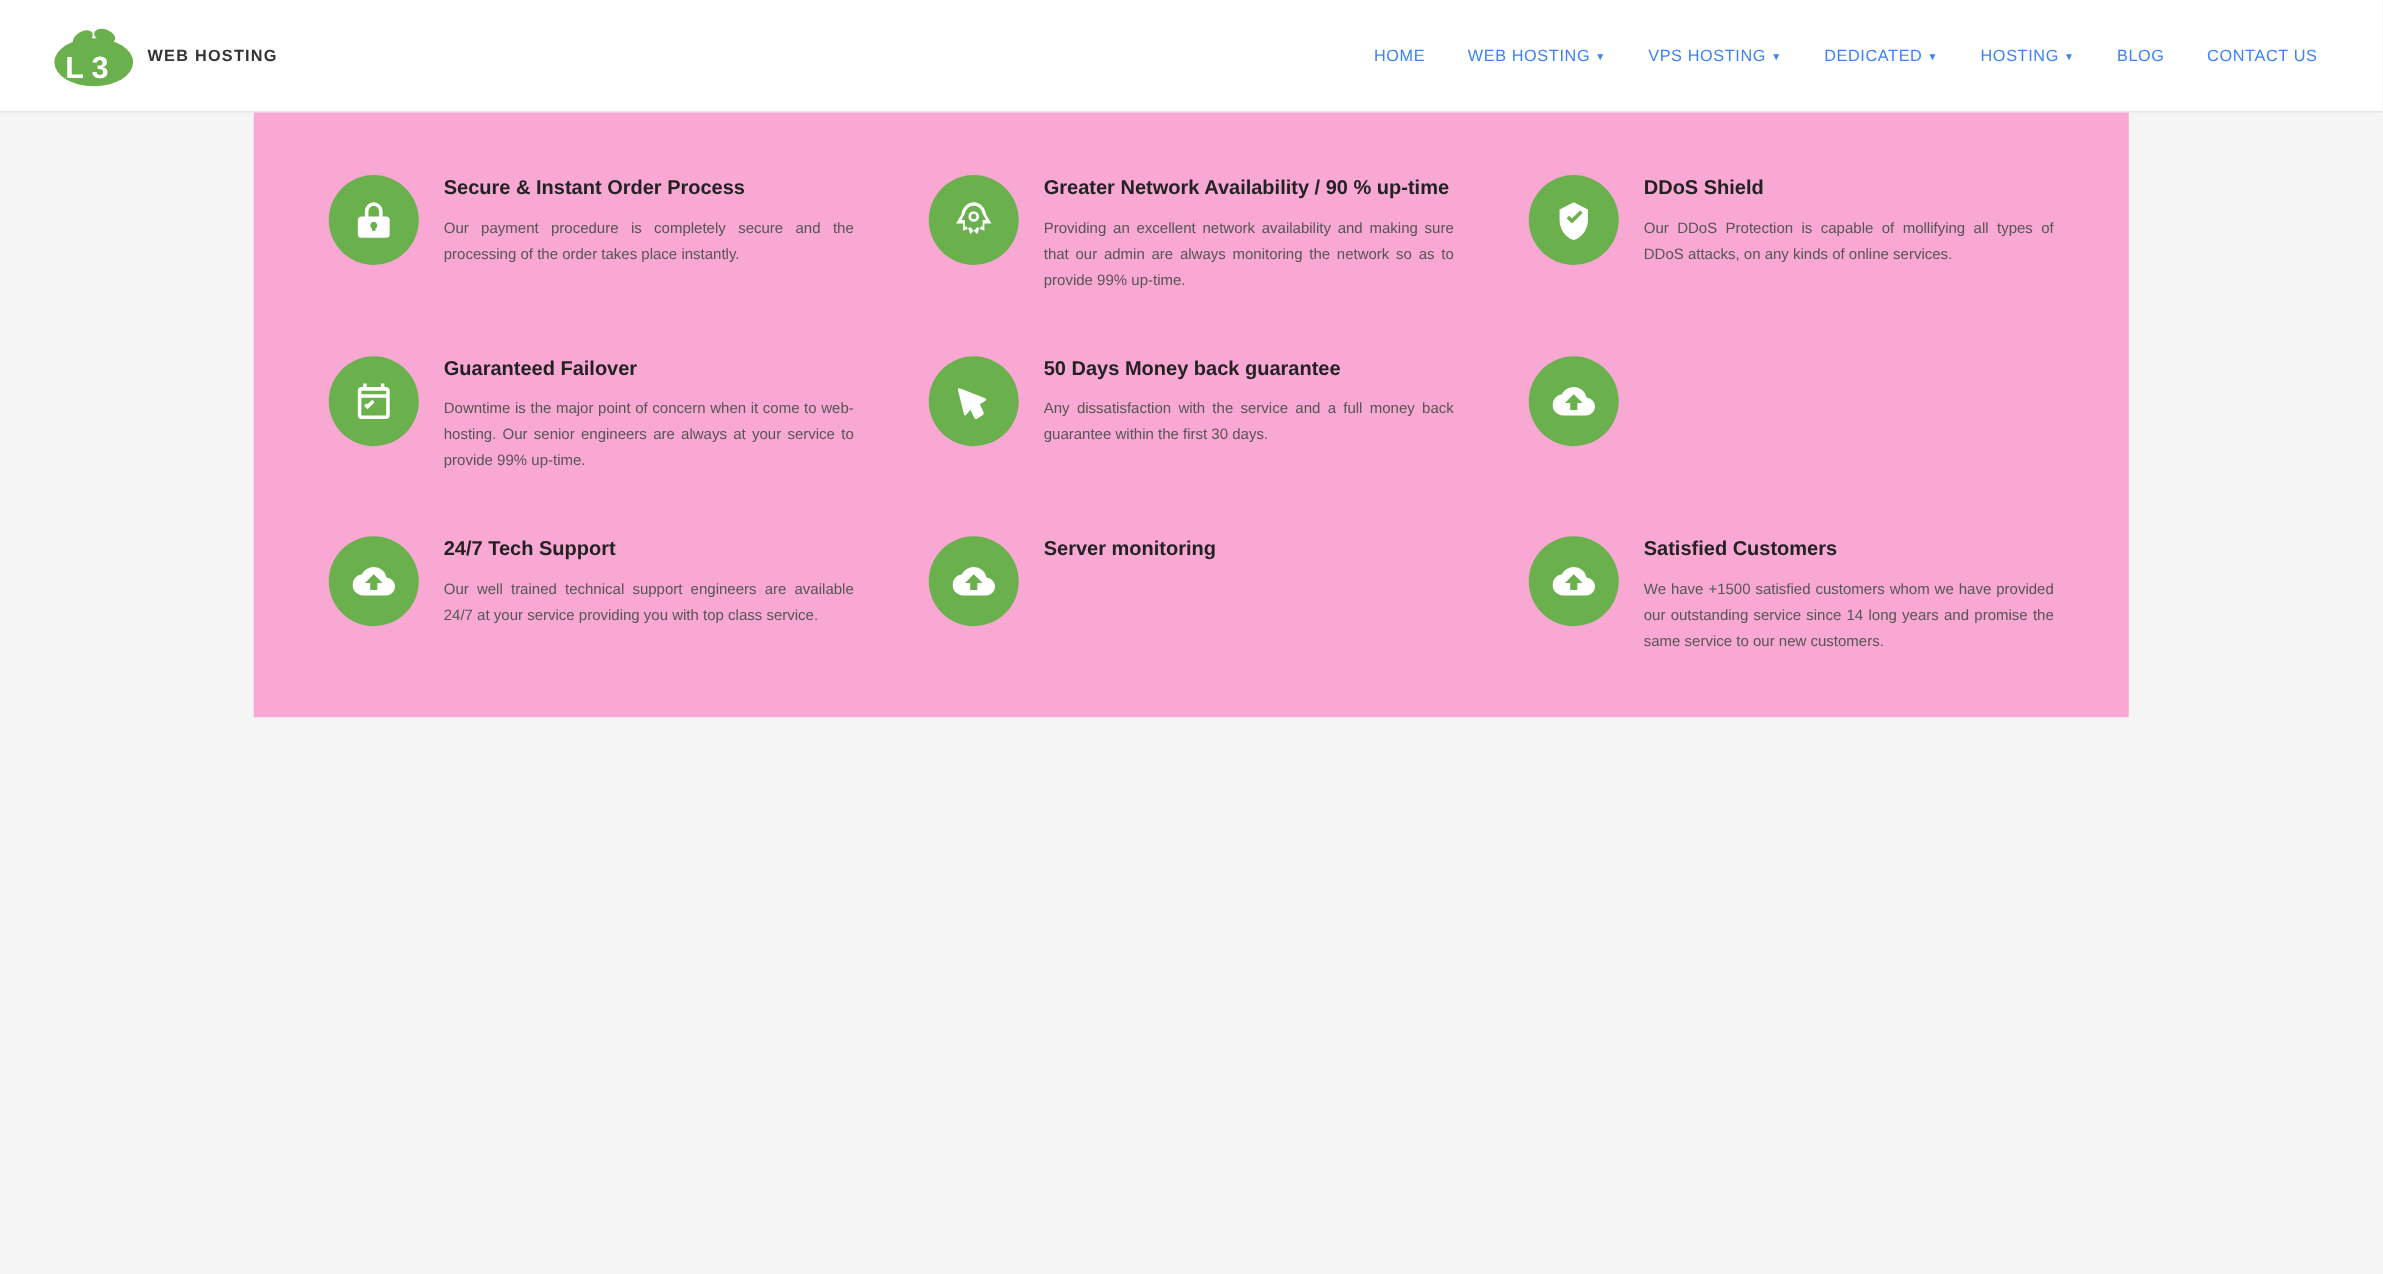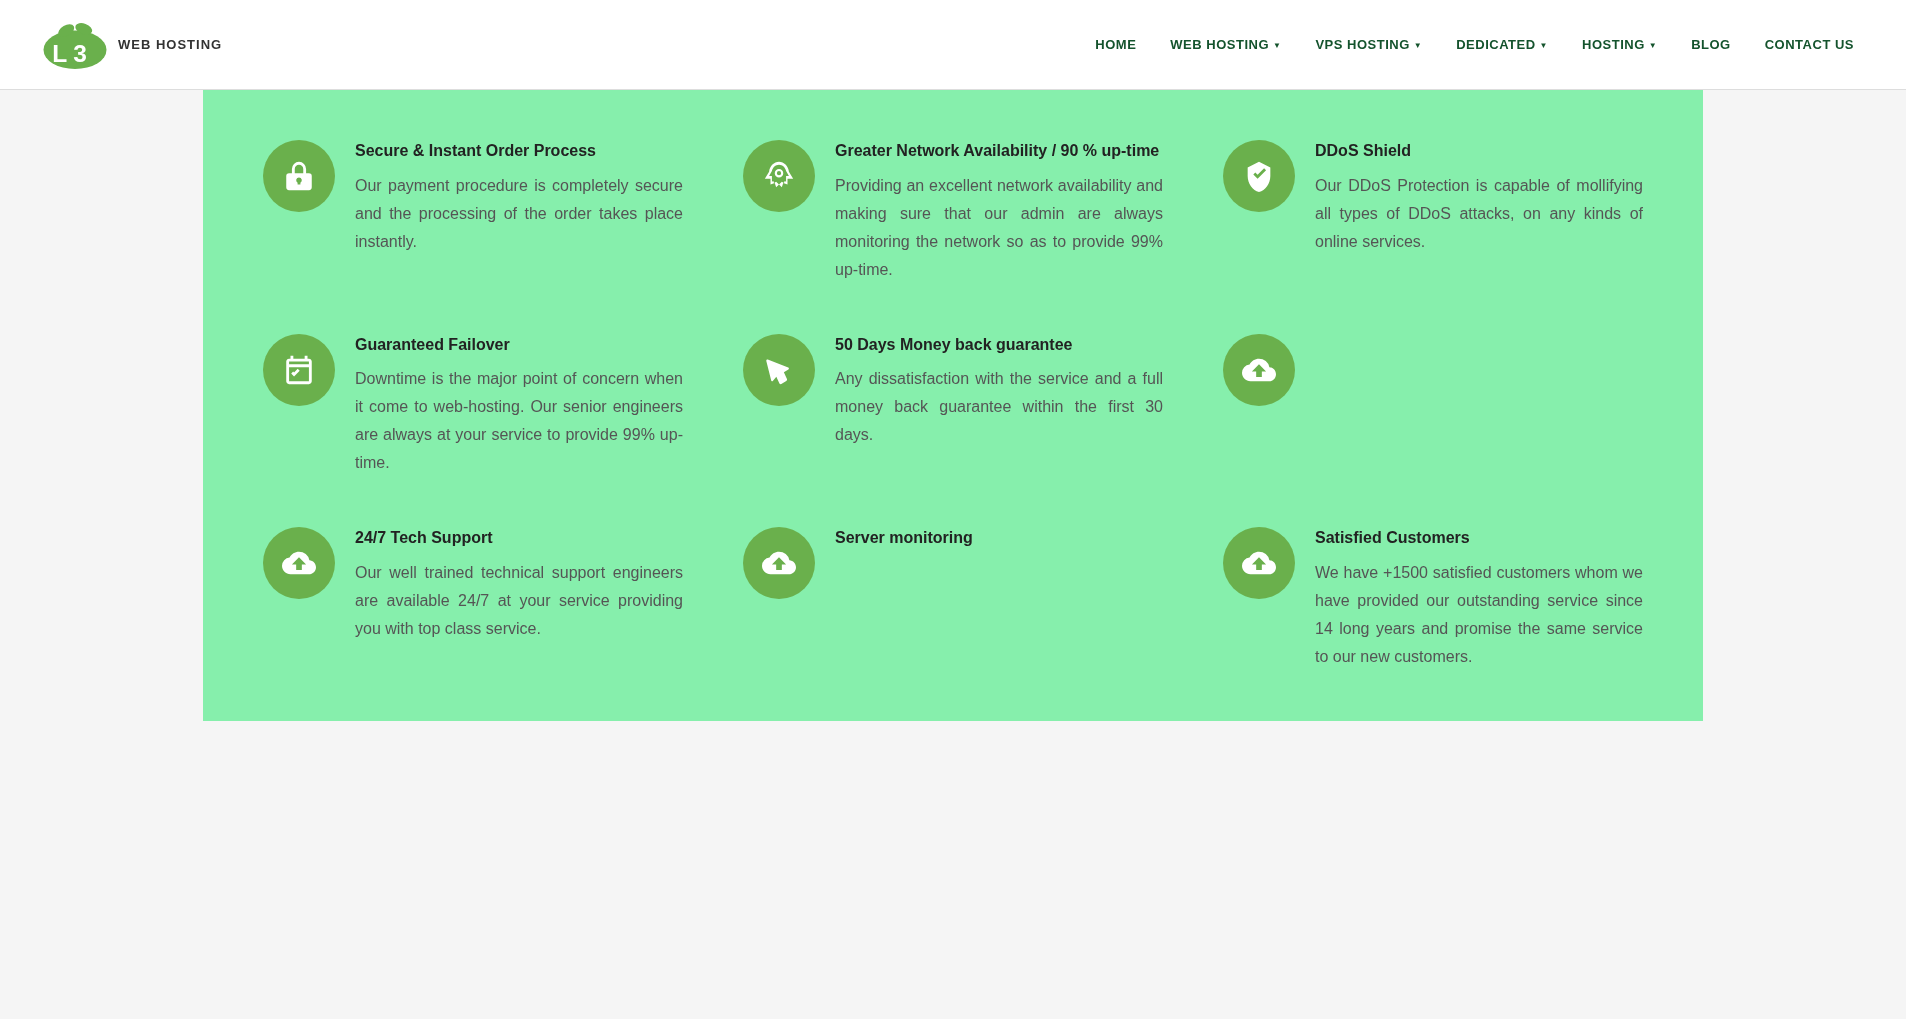--- a/index.html
+++ b/index.html
@@ -37,41 +37,41 @@
       display: flex;
       align-items: center;
       gap: 10px;
       list-style: none;
     }
     .nav-links li {
       position: relative;
     }
     .nav-links a {
       text-decoration: none;
-      color: #14532d;
-      font-weight: 700;
+      color: #3b82f6;
+      font-weight: 400;
       font-size: 13px;
       letter-spacing: 0.5px;
       padding: 8px 12px;
       display: flex;
       align-items: center;
       gap: 4px;
     }
     .nav-chevron {
       font-size: 8px;
       display: inline-block;
       margin-top: 2px;
     }
 
     
     .main-content {
       max-width: 1500px;
       margin: 0 auto;
       padding: 50px 60px;
-      background: #86efac;
+      background: #f9a8d4;
     }
 
     .features-grid {
       display: grid;
       grid-template-columns: repeat(3, 1fr);
       gap: 50px 60px;
     }
 
     .feature-item {
       display: flex;
@@ -97,21 +97,21 @@
 
     .feature-title {
       font-size: 16px;
       font-weight: 900;
       color: #222;
       margin-bottom: 10px;
       line-height: 1.35;
     }
 
     .feature-desc {
-      font-size: 16px;
+      font-size: 12px;
       color: #555;
       line-height: 1.75;
       text-align: justify;
     }
 
     
     .icon-svg {
       width: 34px;
       height: 34px;
       fill: #fff;

